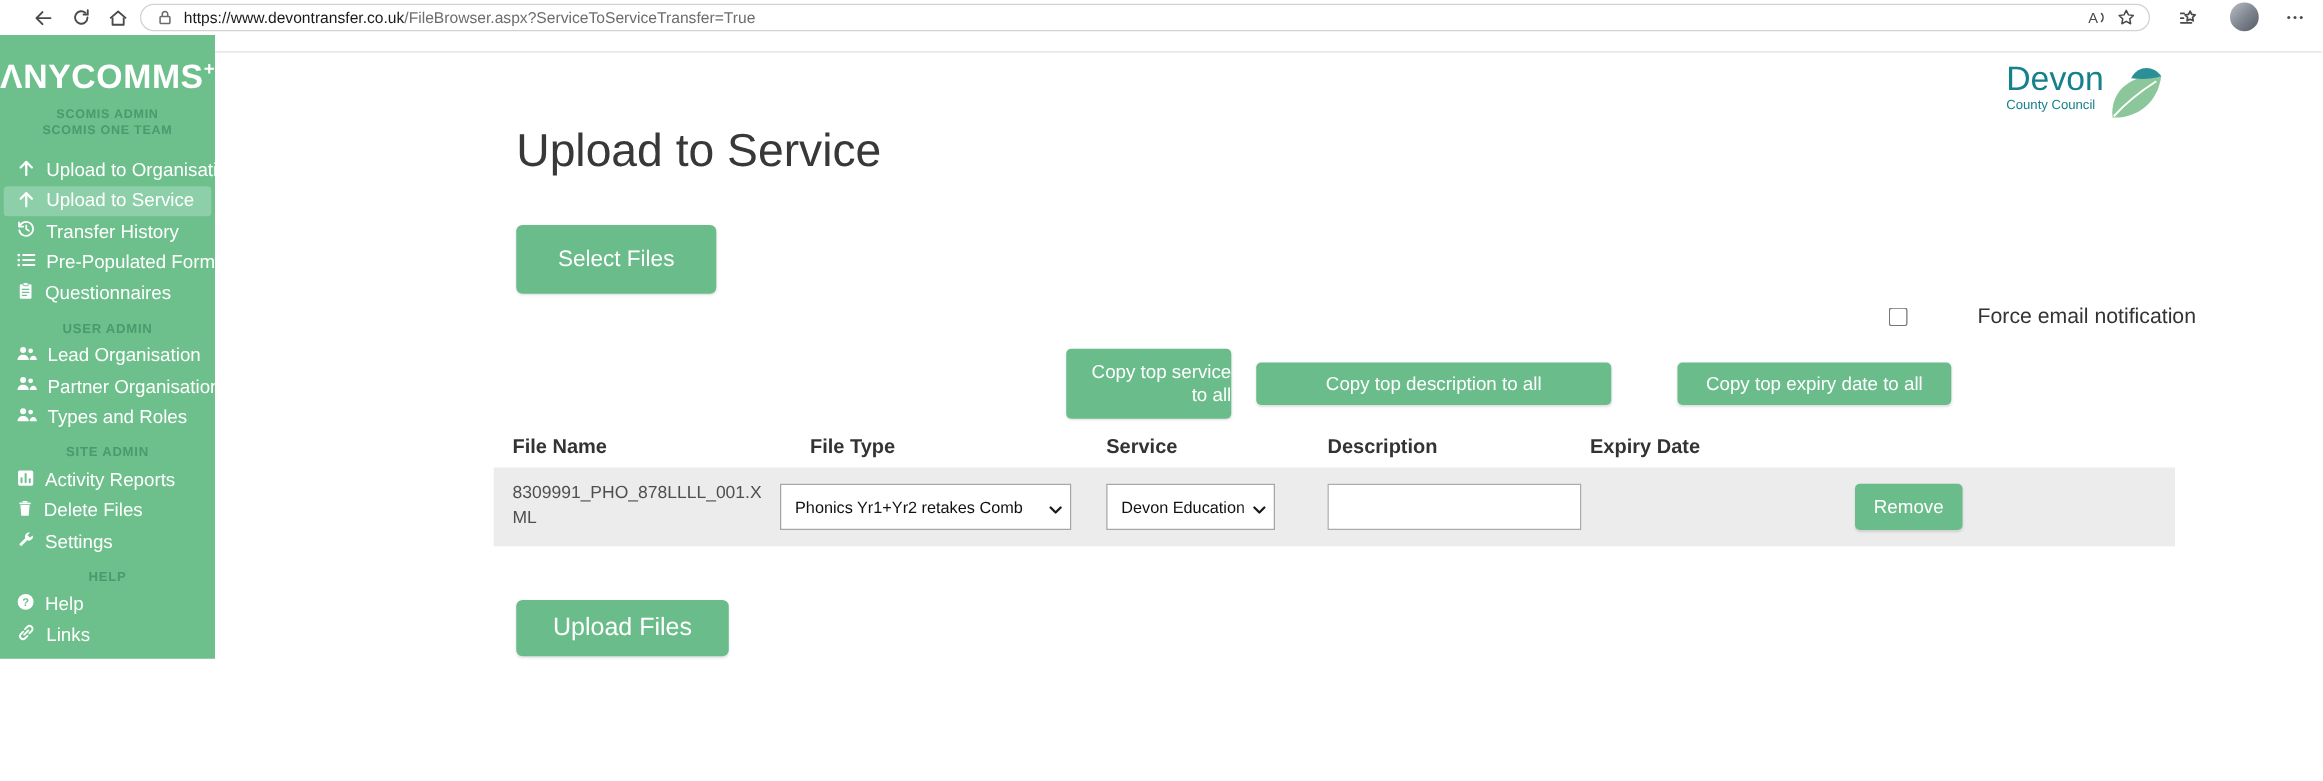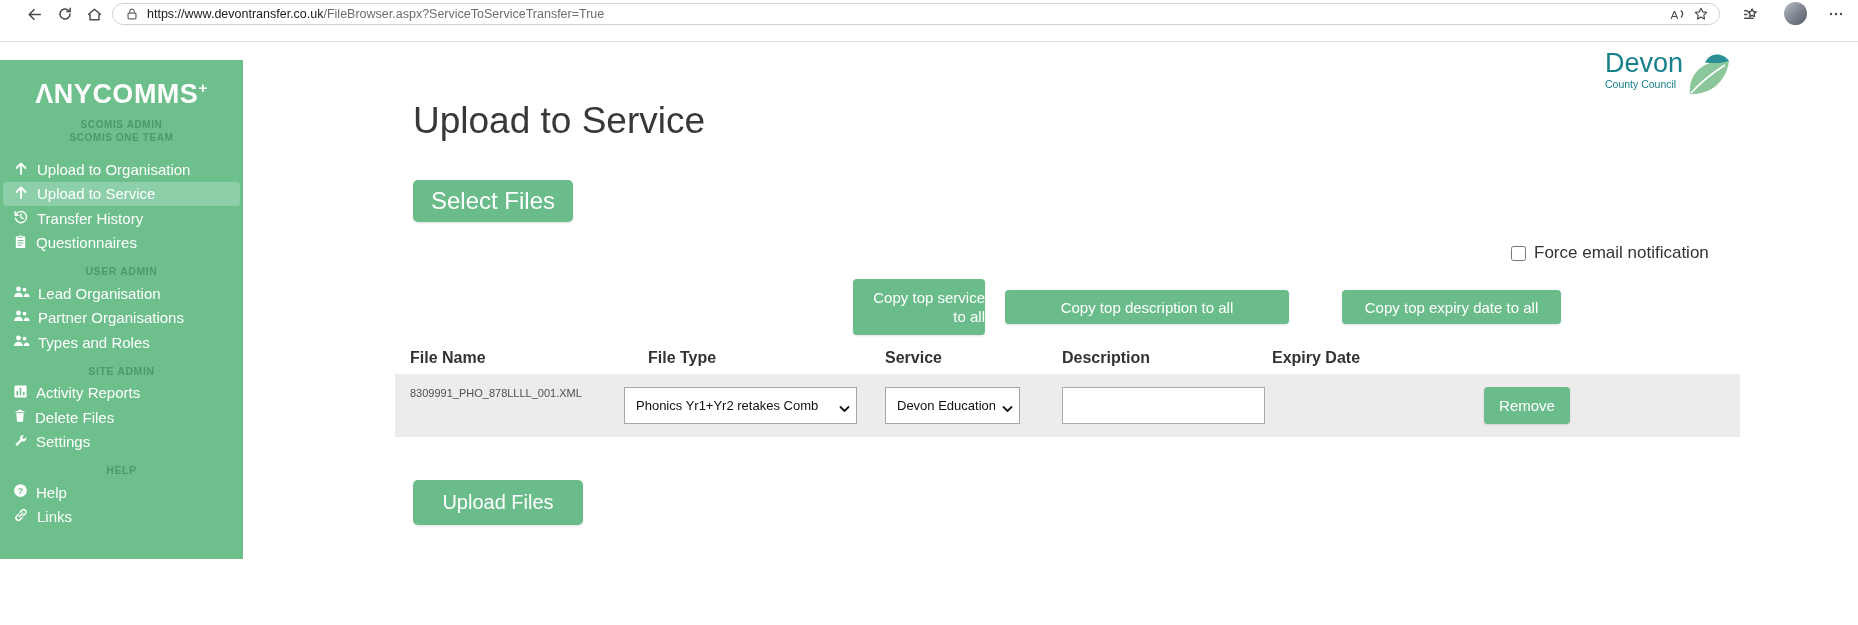--- a/index.html
+++ b/index.html
@@ -10,57 +10,57 @@
   #chrome { position:absolute; left:0; top:0; width:1858px; height:42px; background:#fff; border-bottom:1px solid #e0e0e0; }
   .chrome-btn { position:absolute; top:3px; width:24px; height:22px; display:flex; align-items:center; justify-content:center; border-radius:4px; cursor:pointer; }
   #url-bar { position:absolute; left:112px; top:3px; width:1608px; height:22px; border:1px solid #d0d2d6; border-radius:11px; background:#fff; display:flex; align-items:center; }
   #url-text { font-size:12.5px; margin-left:8px; white-space:nowrap; overflow:hidden; }
   #url-text .domain { color:#1b1b1b; }
   #url-text .path { color:#6d6d6d; }
   #avatar { position:absolute; left:1784px; top:2px; width:23px; height:23px; border-radius:50%;
             background:linear-gradient(135deg,#b9bec6 0%,#7d838d 55%,#565c66 100%); cursor:pointer; }
 
   
-  #sidebar { position:absolute; left:0; top:28px; width:243px; height:499px; background:#6dbf8b; color:#fff;margin-top:32px; }
+  #sidebar { position:absolute; left:0; top:28px; width:172px; height:499px; background:#6dbf8b; color:#fff; }
   #logo { text-align:center; padding-top:13px; font-size:27px; font-weight:bold; color:#fff; letter-spacing:.5px; line-height:30px; }
   #logo sup { font-size:15px; }
   .side-sub { text-align:center; font-size:10px; font-weight:bold; color:#4a9a6e; letter-spacing:.6px; line-height:13px; }
   #side-sub-wrap { margin-top:9px; }
   #menu { margin-top:13px; }
   .mi { height:24.5px; display:flex; align-items:center; padding-left:13px; gap:8px; font-size:15px; color:#fff; cursor:pointer; white-space:nowrap; }
   .mi.sel { background:#8ccfa8; border-radius:3px; margin:0 3px; padding-left:10px; }
   .mi svg { flex:0 0 auto; }
   .sect { height:26px; padding-top:10px; text-align:center; font-size:10.5px; font-weight:bold; color:#4a9a6e; letter-spacing:.6px; }
 
   
   #devon-logo { position:absolute; left:1605px; top:50px; display:flex; align-items:flex-start; gap:2px;justify-content:flex-end; }
   #devon-name { color:#16808b; font-size:27px; line-height:27px; font-weight:400; }
   #devon-sub { color:#16808b; font-size:10.5px; margin-top:1px; }
   h1#page-title { position:absolute; left:413px; top:100px; font-size:37px; font-weight:400; color:#383838; }
 
   .btn-green { background:#6abd8b; color:#fff; border:none; border-radius:4px; font-family:inherit; cursor:pointer; box-shadow:0 1px 2px rgba(0,0,0,.12); }
-  #select-files { position:absolute; left:413px; top:180px; width:160px; height:42px; font-size:24px; border-radius:5px; }
+  #select-files { position:absolute; left:413px; top:180px; width:160px; height:55px; font-size:18px; border-radius:5px; }
   #upload-files { position:absolute; left:413px; top:480px; width:170px; height:45px; font-size:20px; border-radius:5px; }
 
   #force-email { position:absolute; left:1511px; top:243px; display:flex; align-items:center; gap:8px; }
   #force-email input { width:15px; height:15px; cursor:pointer; }
-  #force-email label { font-size:17px; color:#333; cursor:pointer; }
+  #force-email label { font-size:17px; color:#333; cursor:pointer;margin-left:48px; }
 
   .copy-btn { position:absolute; font-size:15px; }
   #copy-type  { left:658px;  top:290px; width:147px; height:34px; }
   #copy-serv  { left:853px;  top:279px; width:132px; height:56px; text-align:right; padding-left:14px; line-height:19px; }
   #copy-desc  { left:1005px; top:290px; width:284px; height:34px; }
   #copy-exp   { left:1342px; top:290px; width:219px; height:34px; }
 
   .th { position:absolute; top:349px; font-size:16px; font-weight:bold; color:#333; }
   #th-filename { left:410px; } #th-filetype { left:648px; } #th-service { left:885px; }
   #th-desc { left:1062px; } #th-expiry { left:1272px; }
 
   #file-row { position:absolute; left:395px; top:374px; width:1345px; height:63px; background:#ececec; }
-  #file-name { position:absolute; left:410px; top:383px; width:205px; font-size:11px; color:#4f4f4f; line-height:20px; word-break:break-all; }
+  #file-name { position:absolute; left:410px; top:383px; width:205px; font-size:14px; color:#4f4f4f; line-height:20px; word-break:break-all; }
 
   .sel-wrap { position:absolute; top:387px; height:37px; }
   .sel-wrap select { width:100%; height:100%; appearance:none; -webkit-appearance:none; border:1px solid #a6a6a6; background:#fff;
                      font-family:"Liberation Sans",sans-serif; font-size:13px; color:#111; padding:0 24px 0 11px; border-radius:0; cursor:pointer; }
   .sel-chev { position:absolute; right:7px; top:12px; pointer-events:none; }
   #wrap-filetype { left:624px; width:233px; }
   #wrap-service  { left:885px; width:135px; }
 
   #desc-input { position:absolute; left:1062px; top:387px; width:203px; height:37px; border:1px solid #ababab; background:#fff; padding:0 8px; font-size:14px; font-family:inherit; }
   #expiry-wrap { position:absolute; left:1272px; top:387px; width:201px; height:37px; border:1px solid #ababab; background:#fff; display:flex; align-items:center; }
@@ -152,20 +152,27 @@
       </div>
       <div class="mi">
         <span><svg width="16" height="16" viewBox="0 0 16 16" fill="none" stroke="#fff" stroke-width="1.4" stroke-linecap="round" stroke-linejoin="round">
               <path d="M2.2 2.8v3.4h3.4"></path>
               <path d="M2.6 6.2a5.6 5.6 0 1 1-.2 3"></path>
               <path d="M8 5.2v3.1l2.1 1.3"></path>
             </svg></span>
         <span>Transfer History</span>
       </div>
       <div class="mi">
+        <span><svg width="16" height="16" viewBox="0 0 16 16" stroke="#fff" stroke-linecap="round">
+              <path d="M5.5 4h9M5.5 8h9M5.5 12h9" stroke-width="1.6"></path>
+              <path d="M2 4h.01M2 8h.01M2 12h.01" stroke-width="2.2"></path>
+            </svg></span>
+        <span>Pre-Populated Forms</span>
+      </div>
+      <div class="mi">
         <span><svg width="15" height="15" viewBox="0 0 16 16">
               <rect x="3" y="2.5" width="10" height="12.5" rx="1.2" fill="#fff"></rect>
               <rect x="5.8" y="1.2" width="4.4" height="2.6" rx=".6" fill="#fff" stroke="#6dbf8b" stroke-width=".8"></rect>
               <path d="M5.3 7h5.4M5.3 9.5h5.4M5.3 12h3.5" stroke="#6dbf8b" stroke-width="1.1" stroke-linecap="round"></path>
             </svg></span>
         <span>Questionnaires</span>
       </div>
 
       <div class="sect">USER ADMIN</div>
 

